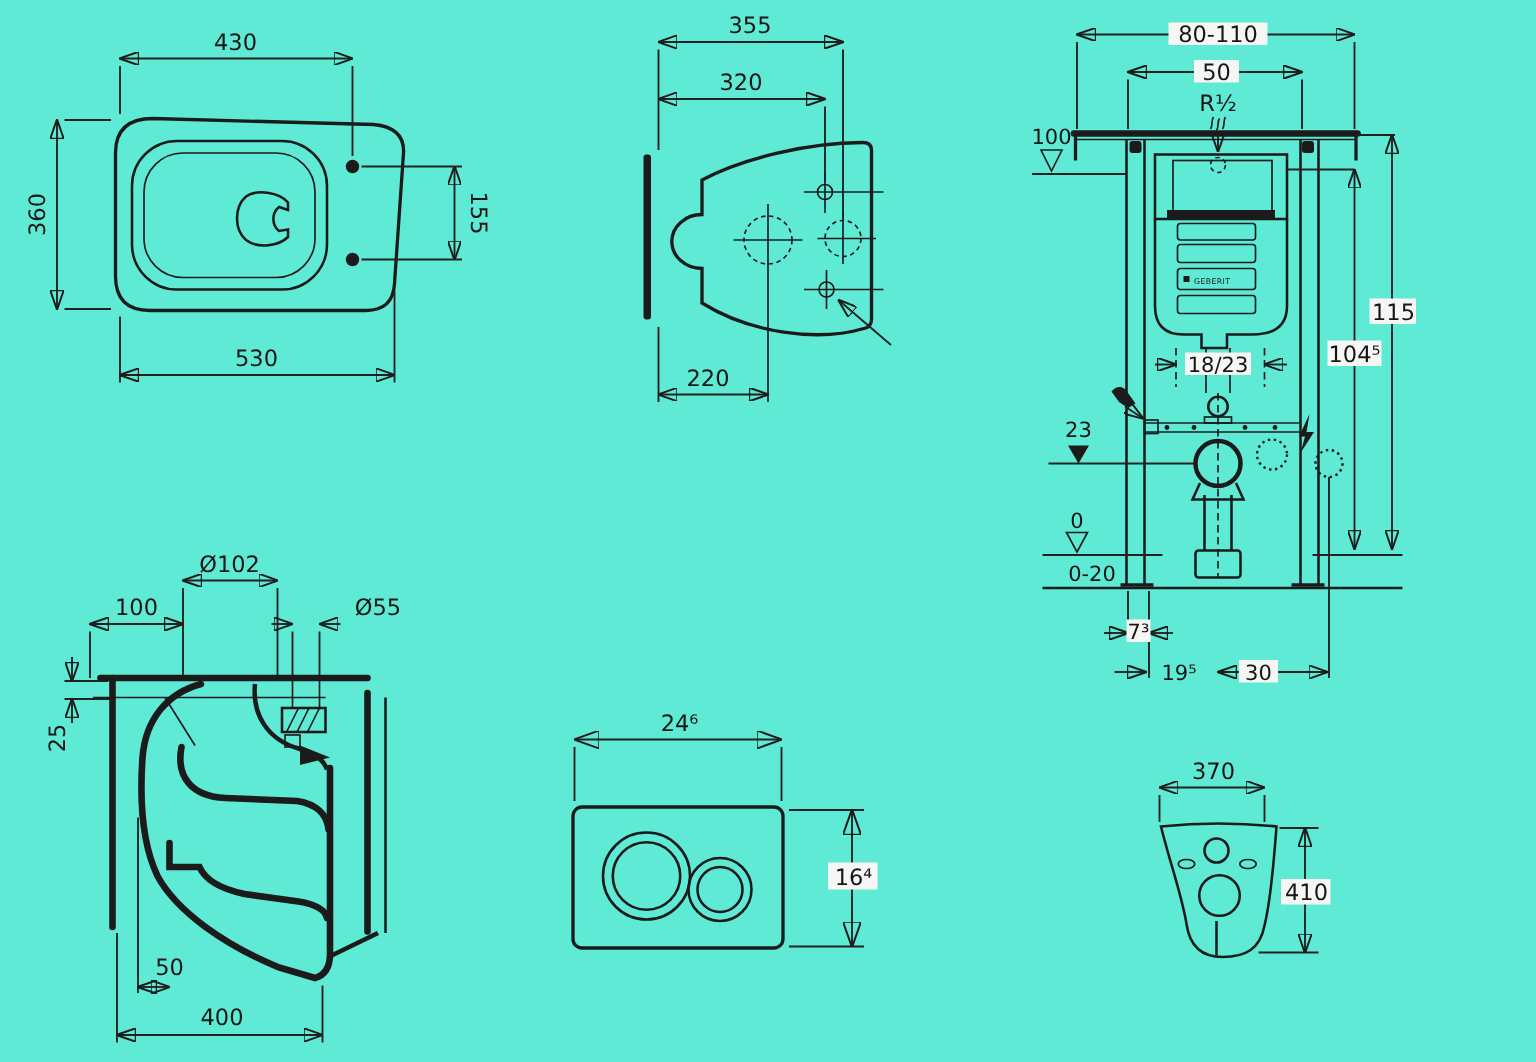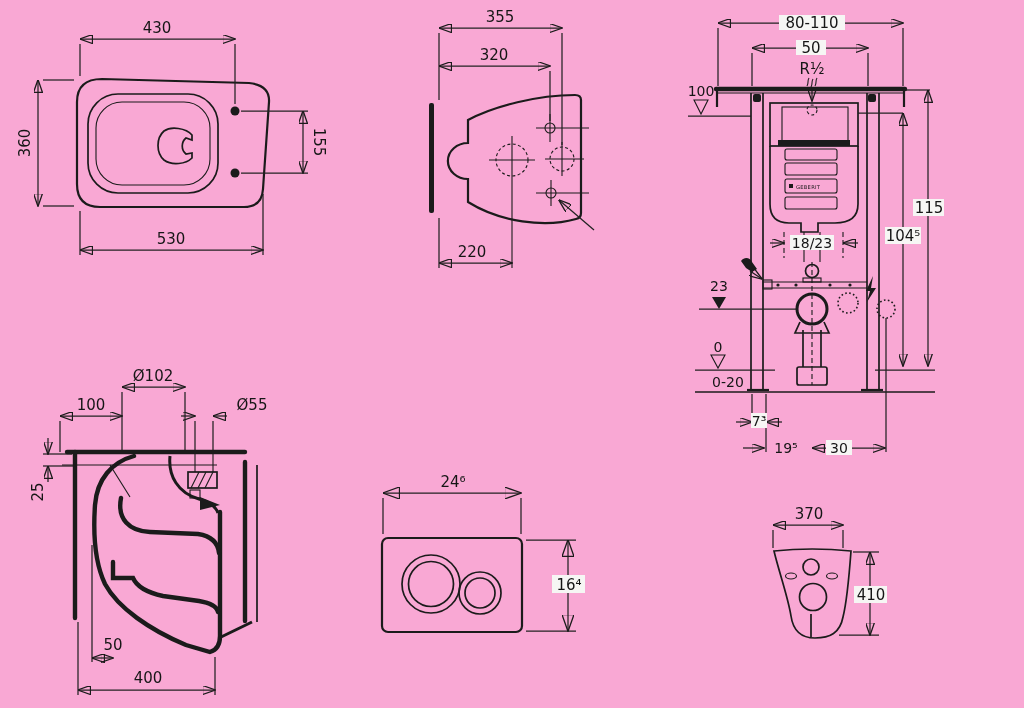--- a/index.html
+++ b/index.html
@@ -1,16 +1,16 @@
 <!DOCTYPE html>
 <html><head>
 <meta charset="utf-8">
 <style>
   html,body{margin:0;padding:0;}
-  #sheet{position:relative;width:1024px;height:708px;background:#f9a8d4;overflow:hidden;}
+  #sheet{position:relative;width:1024px;height:708px;background:#5eead4;overflow:hidden;}
   svg{position:absolute;left:0;top:0;}
   svg line,svg path,svg rect,svg circle,svg ellipse,svg polyline{fill:none;stroke:#1b1b1b;stroke-width:1.3;}
   .thick{stroke-width:4.4;stroke-linecap:round;}
   .th3{stroke-width:3;}
   .med{stroke-width:2.2;}
   .m2{stroke-width:1.7;}
   .thin{stroke-width:1.1;}
   .dim{stroke-width:1.25;stroke:#222;}
   .dark{fill:#1b1b1b;stroke:none;}
   .dash{stroke-dasharray:5 3;}

